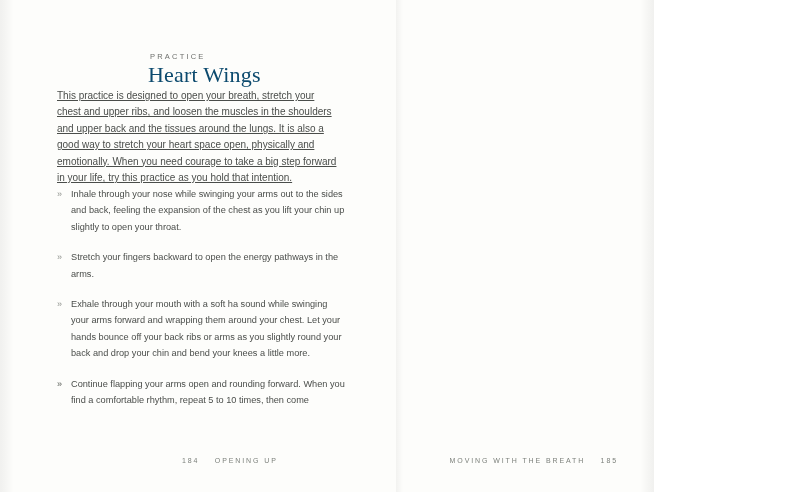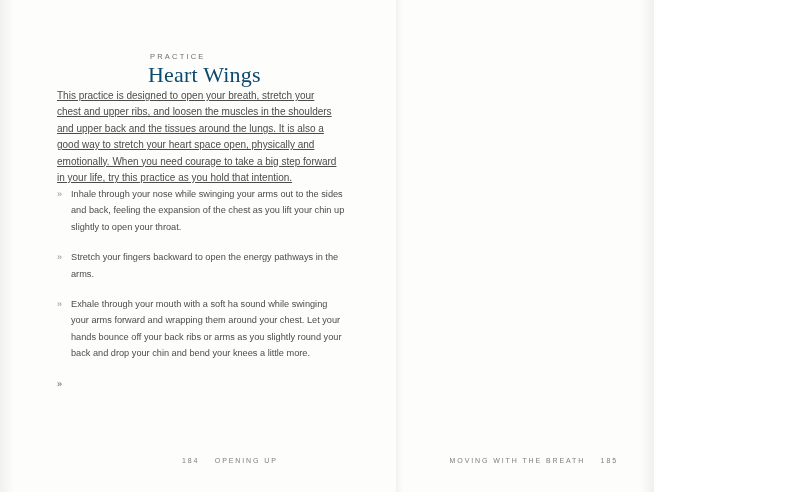--- a/index.html
+++ b/index.html
@@ -131,20 +131,21 @@
       </div>
       <div class="bullet">
         <span class="marker">»</span>
         <span>Exhale through your mouth with a soft ha sound while swinging your arms forward and wrapping them around your chest. Let your hands bounce off your back ribs or arms as you slightly round your back and drop your chin and bend your knees a little more.</span>
       </div>
       <div class="bullet">
         <span class="marker">»</span>
       </div>
       <div class="bullet">
         <span class="marker">»</span>
+        <span>Continue flapping your arms open and rounding forward. When you find a comfortable rhythm, repeat 5 to 10 times, then come</span>
       </div>
     </div>
 
     <div class="folio left">
       <span class="num">184</span>
       &nbsp;&nbsp;
       <span>Opening Up</span>
     </div>
   </div>
 

